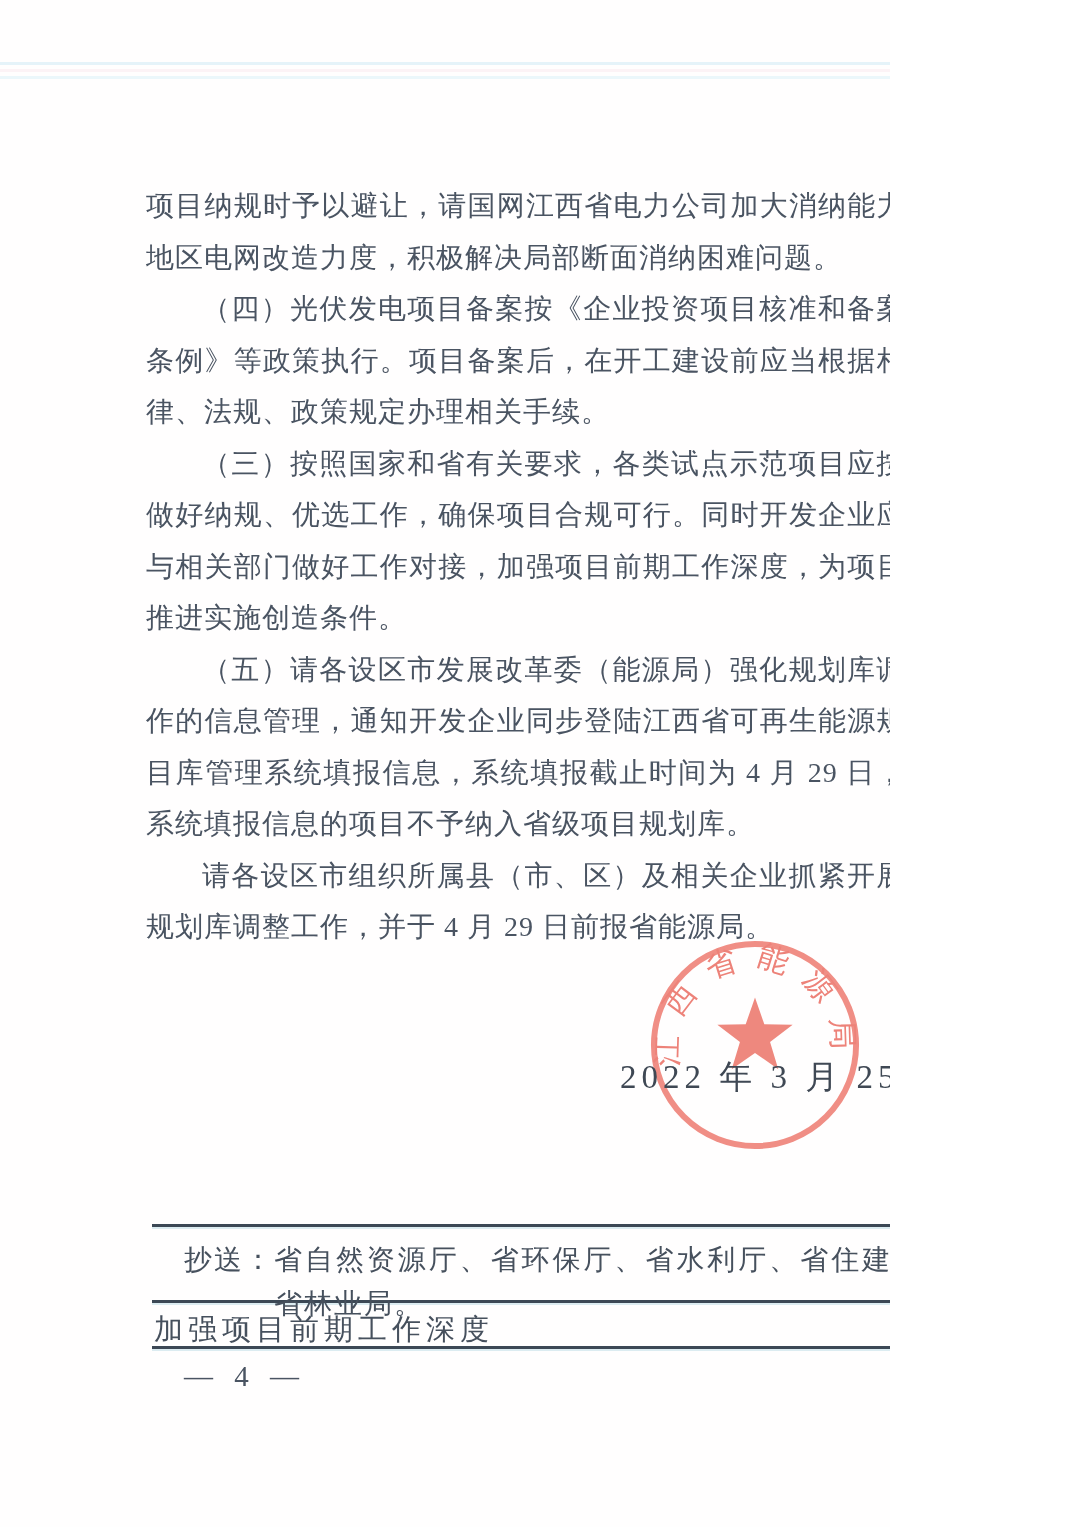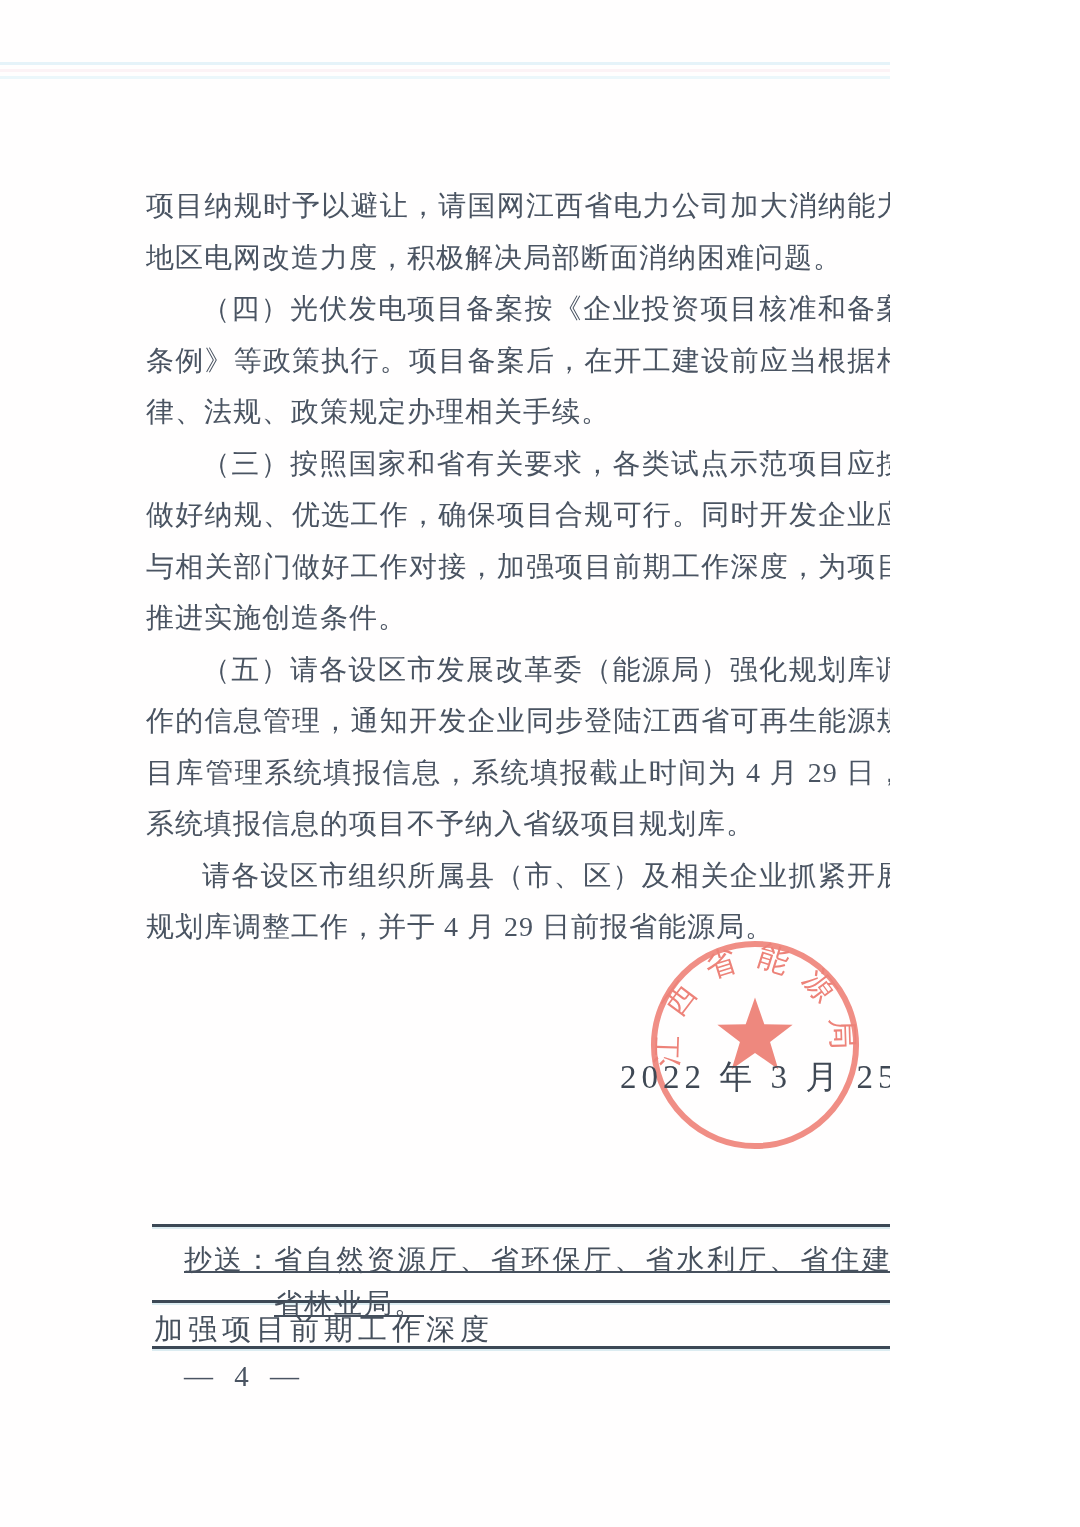--- a/index.html
+++ b/index.html
@@ -45,21 +45,20 @@
   }
   .rule-1{top:1224px;}
   .rule-2{top:1300px;}
   .rule-3{top:1346px;}
 
   .cc-row{
     position:absolute;left:184px;top:1238px;width:770px;
     display:flex;align-items:flex-start;
     font-size:28px;line-height:44px;letter-spacing:2px;
     color:#46505d;
-    text-decoration:underline;
   }
   .cc-label{flex:0 0 auto;white-space:nowrap;}
   .cc-list{flex:0 1 auto;width:688px;text-align:justify;}
 
   .footer-row{
     position:absolute;left:154px;top:1310px;width:798px;
     display:flex;justify-content:space-between;align-items:baseline;
     font-size:29px;color:#46505d;
   }
   .issuer{letter-spacing:5px;white-space:nowrap;}

